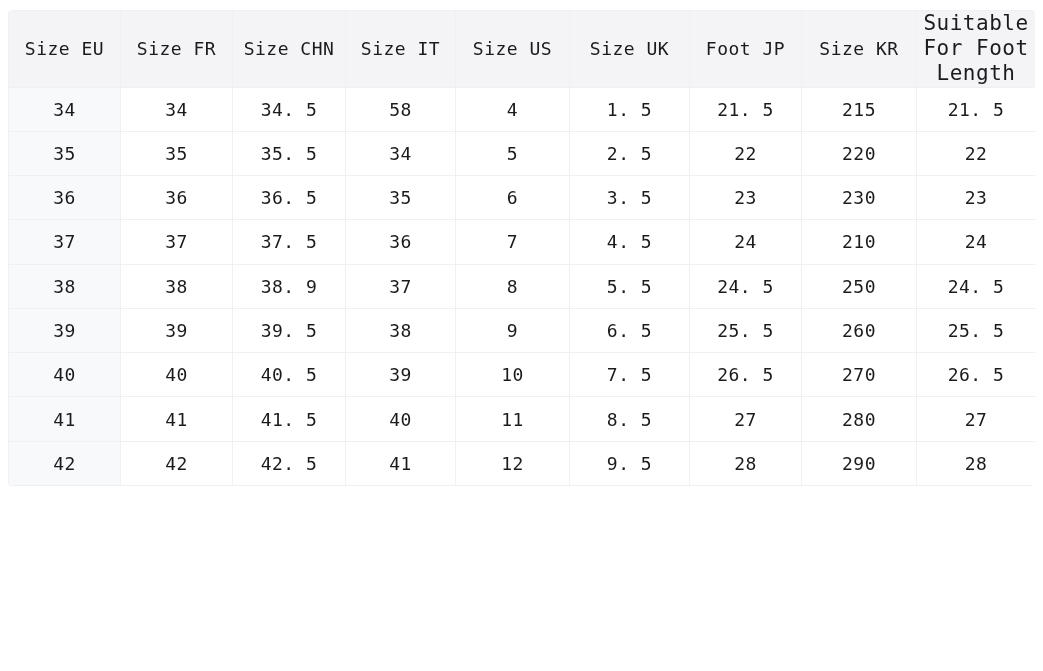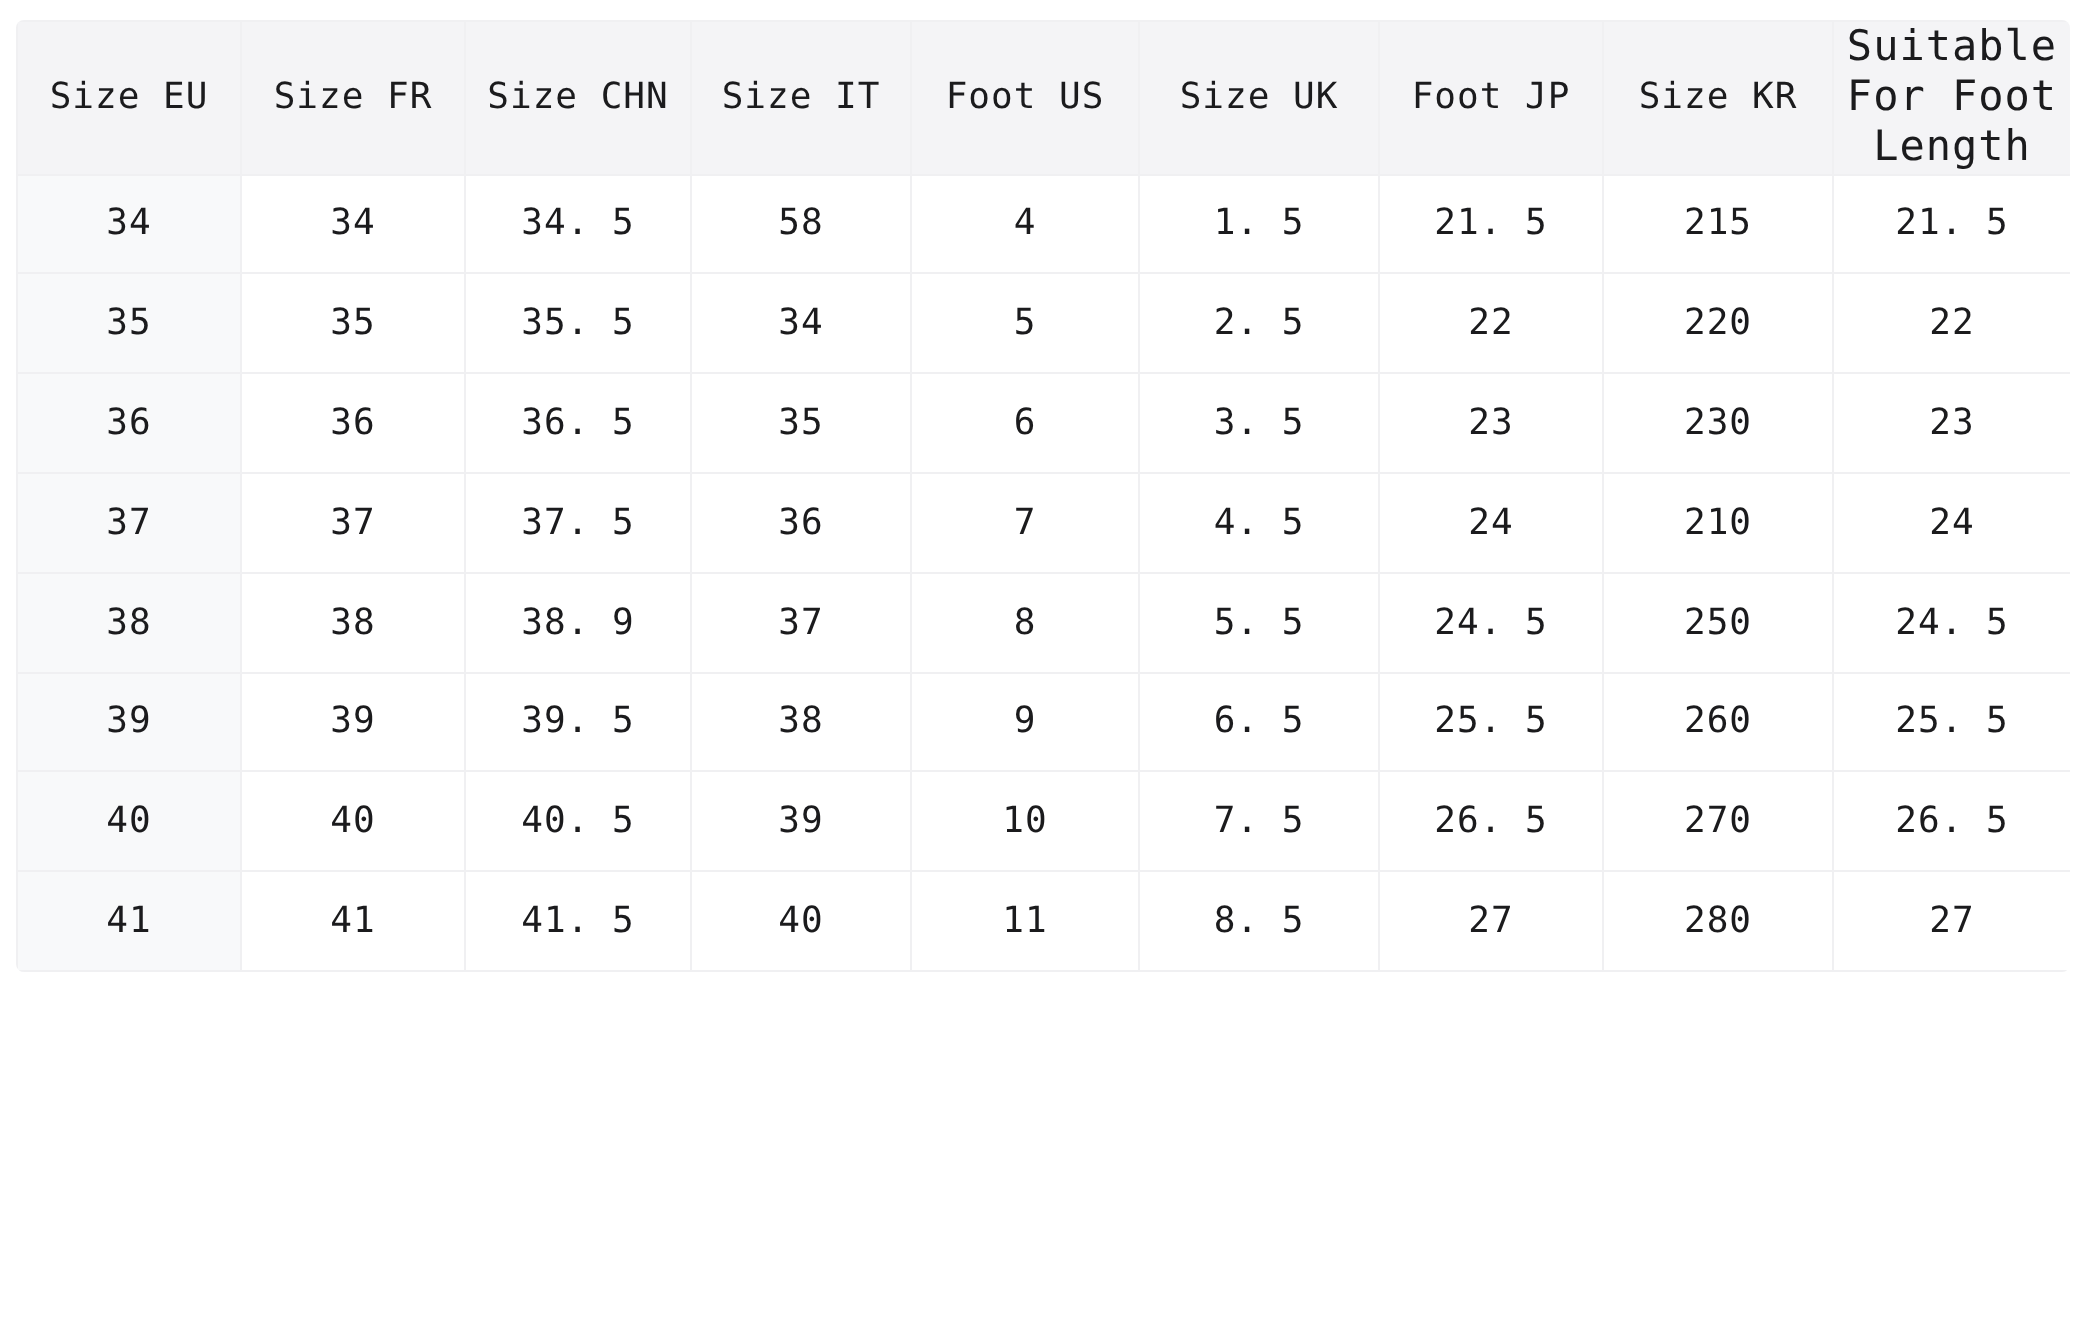--- a/index.html
+++ b/index.html
@@ -66,21 +66,21 @@
         <col style="width: 112px;">
         <col style="width: 115px;">
         <col style="width: 119px;">
       </colgroup>
     <thead>
       <tr>
           <th>Size EU</th>
           <th>Size FR</th>
           <th>Size CHN</th>
           <th>Size IT</th>
-          <th>Foot US</th>
+          <th>Size US</th>
           <th>Size UK</th>
           <th>Foot JP</th>
           <th>Size KR</th>
           <th class="small">Suitable For Foot Length</th>
         </tr>
     </thead>
     <tbody>
         <tr>
           <td>34</td>
           <td>34</td>
@@ -162,15 +162,26 @@
           <td>41</td>
           <td>41</td>
           <td>41. 5</td>
           <td>40</td>
           <td>11</td>
           <td>8. 5</td>
           <td>27</td>
           <td>280</td>
           <td>27</td>
         </tr>
+        <tr>
+          <td>42</td>
+          <td>42</td>
+          <td>42. 5</td>
+          <td>41</td>
+          <td>12</td>
+          <td>9. 5</td>
+          <td>28</td>
+          <td>290</td>
+          <td>28</td>
+        </tr>
       </tbody>
   </table>
 </div>
 
 </body></html>

